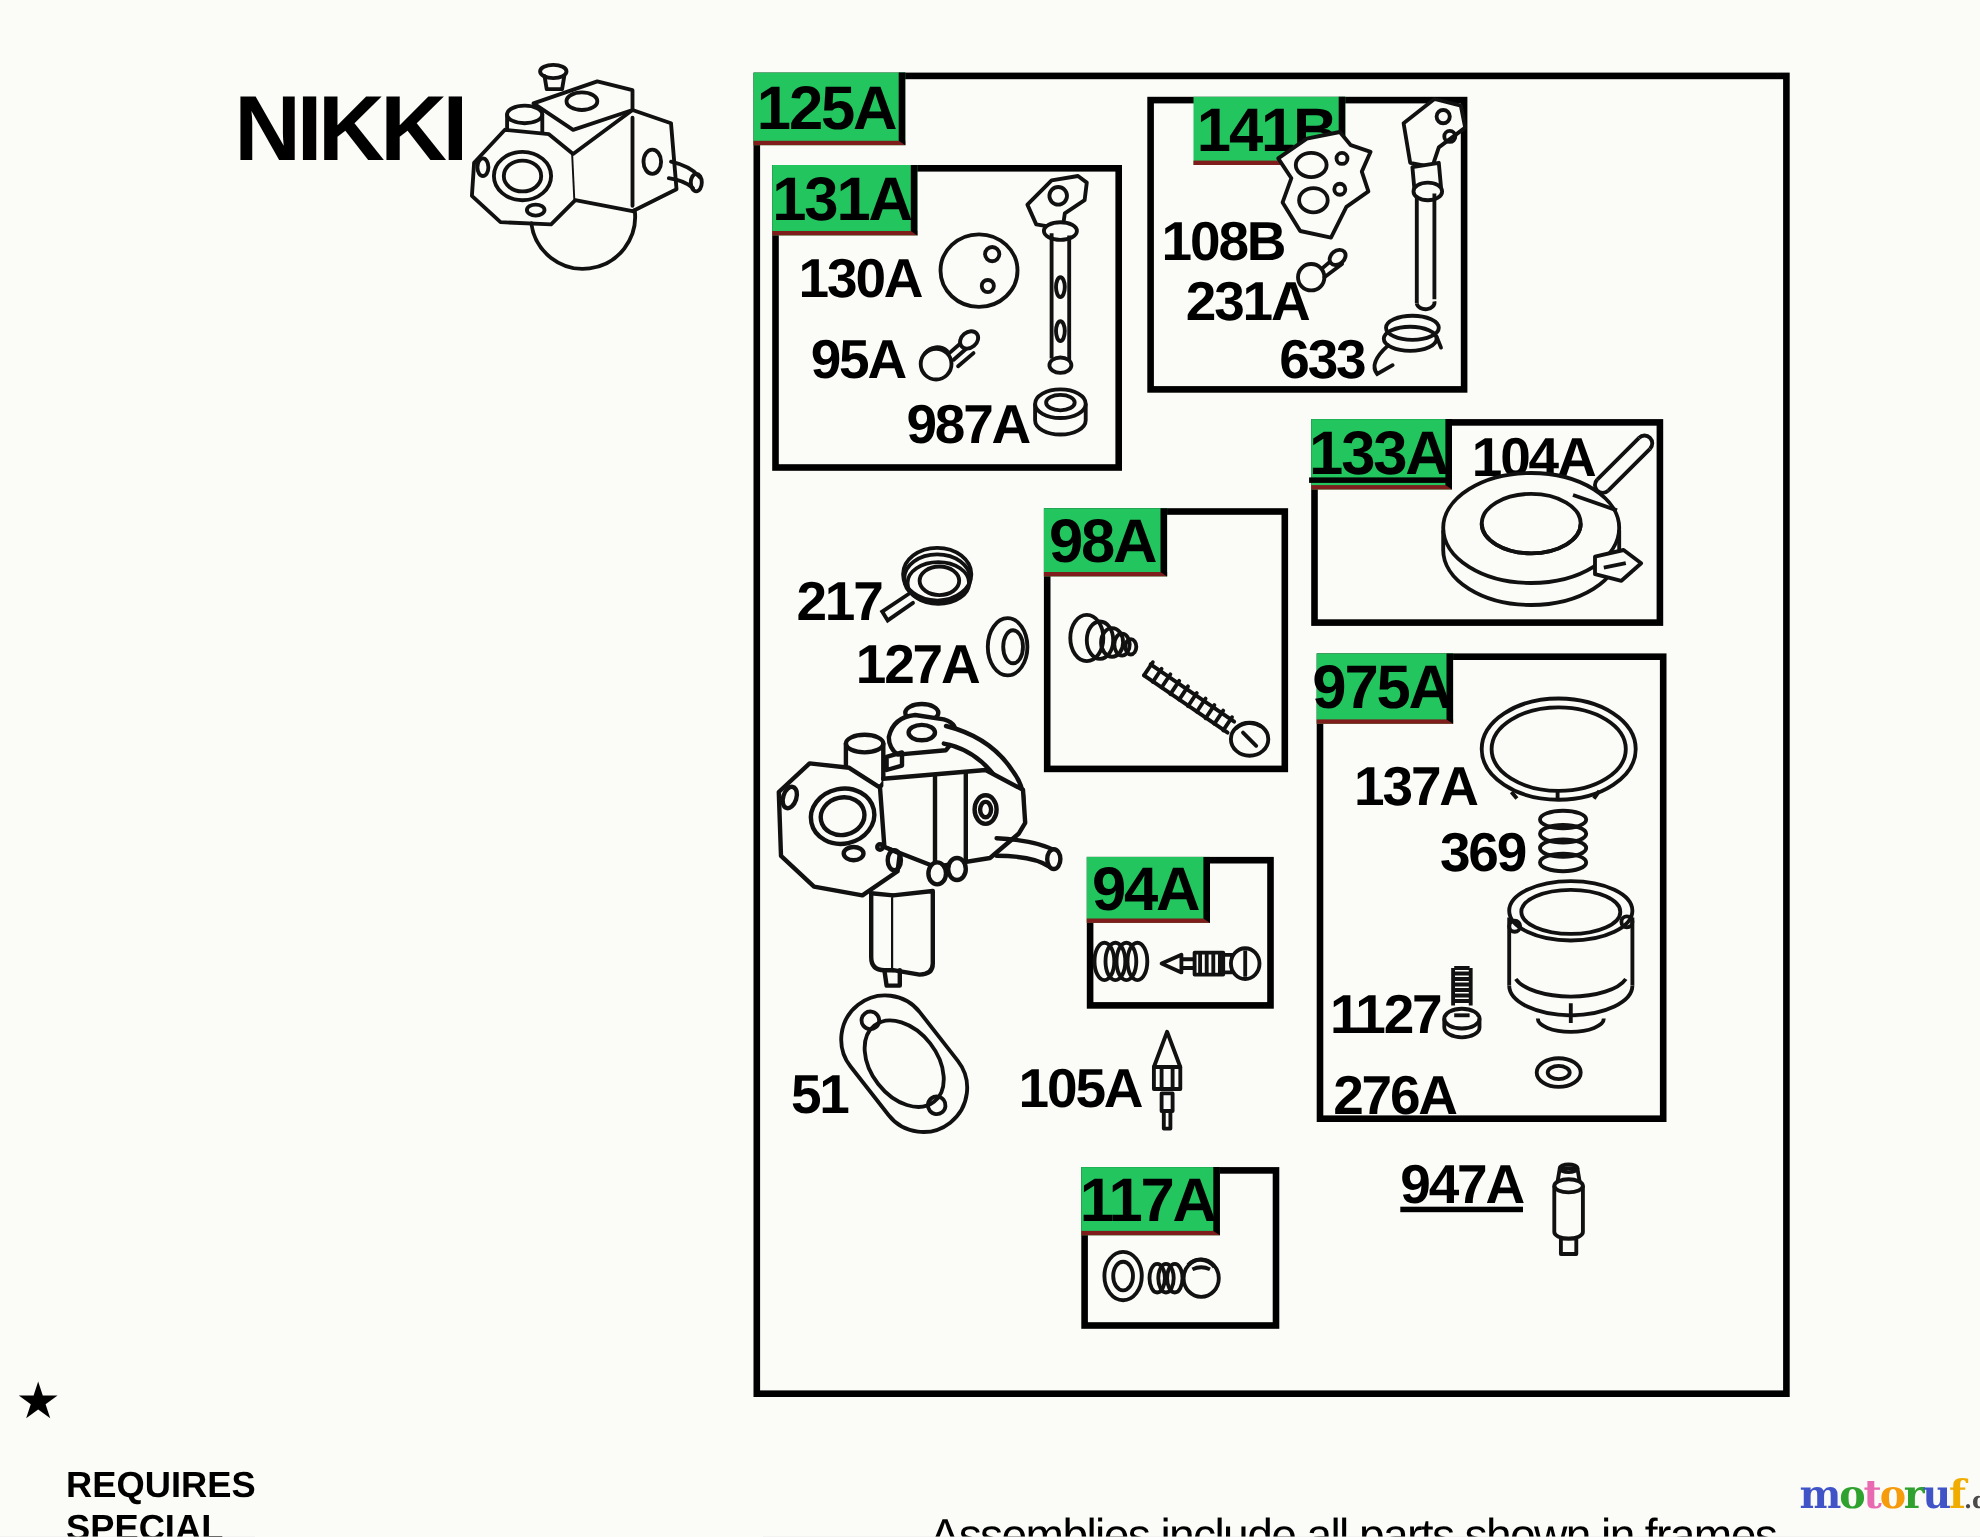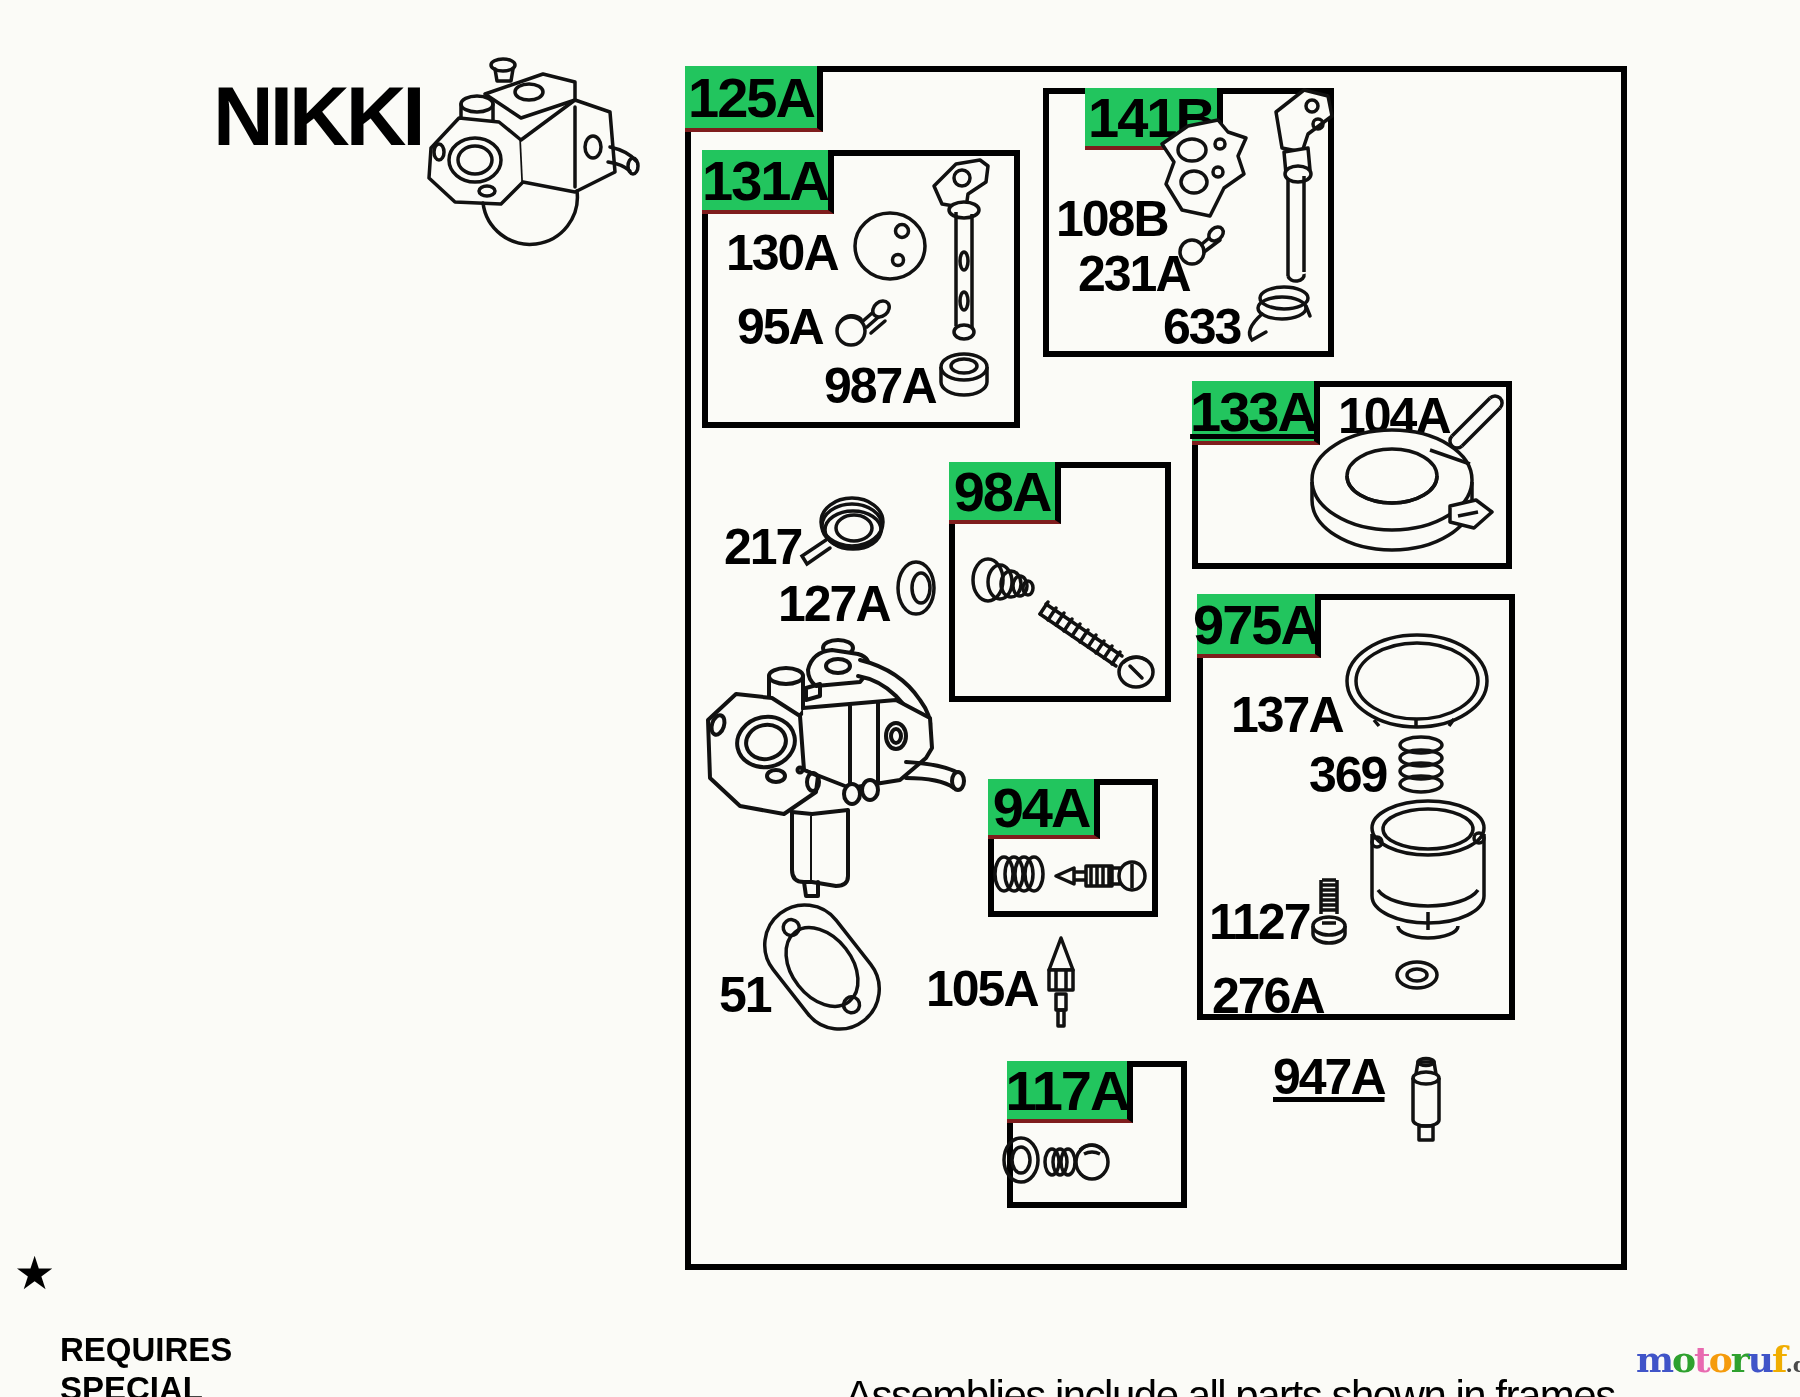--- a/index.html
+++ b/index.html
@@ -91,21 +91,21 @@
       <span>975A</span>
     </div>
   </div>
 
   <div class="frame" style="left:988px;top:779px;width:170px;height:138px;">
     <div class="flabel" style="width:112px;height:60px;">
       <span>94A</span>
     </div>
   </div>
 
-  <div class="frame" style="left:983px;top:1061px;width:180px;height:147px;margin-left:24px;">
+  <div class="frame" style="left:983px;top:1061px;width:180px;height:147px;">
     <div class="flabel" style="width:126px;height:62px;">
       <span>117A</span>
     </div>
   </div>
 
   <div class="plabel" style="left:726px;top:224px;">130A</div>
   <div class="plabel" style="left:737px;top:298px;">95A</div>
   <div class="plabel" style="left:824px;top:357px;">987A</div>
   <div class="plabel" style="left:1056px;top:190px;">108B</div>
   <div class="plabel" style="left:1078px;top:245px;">231A</div>

